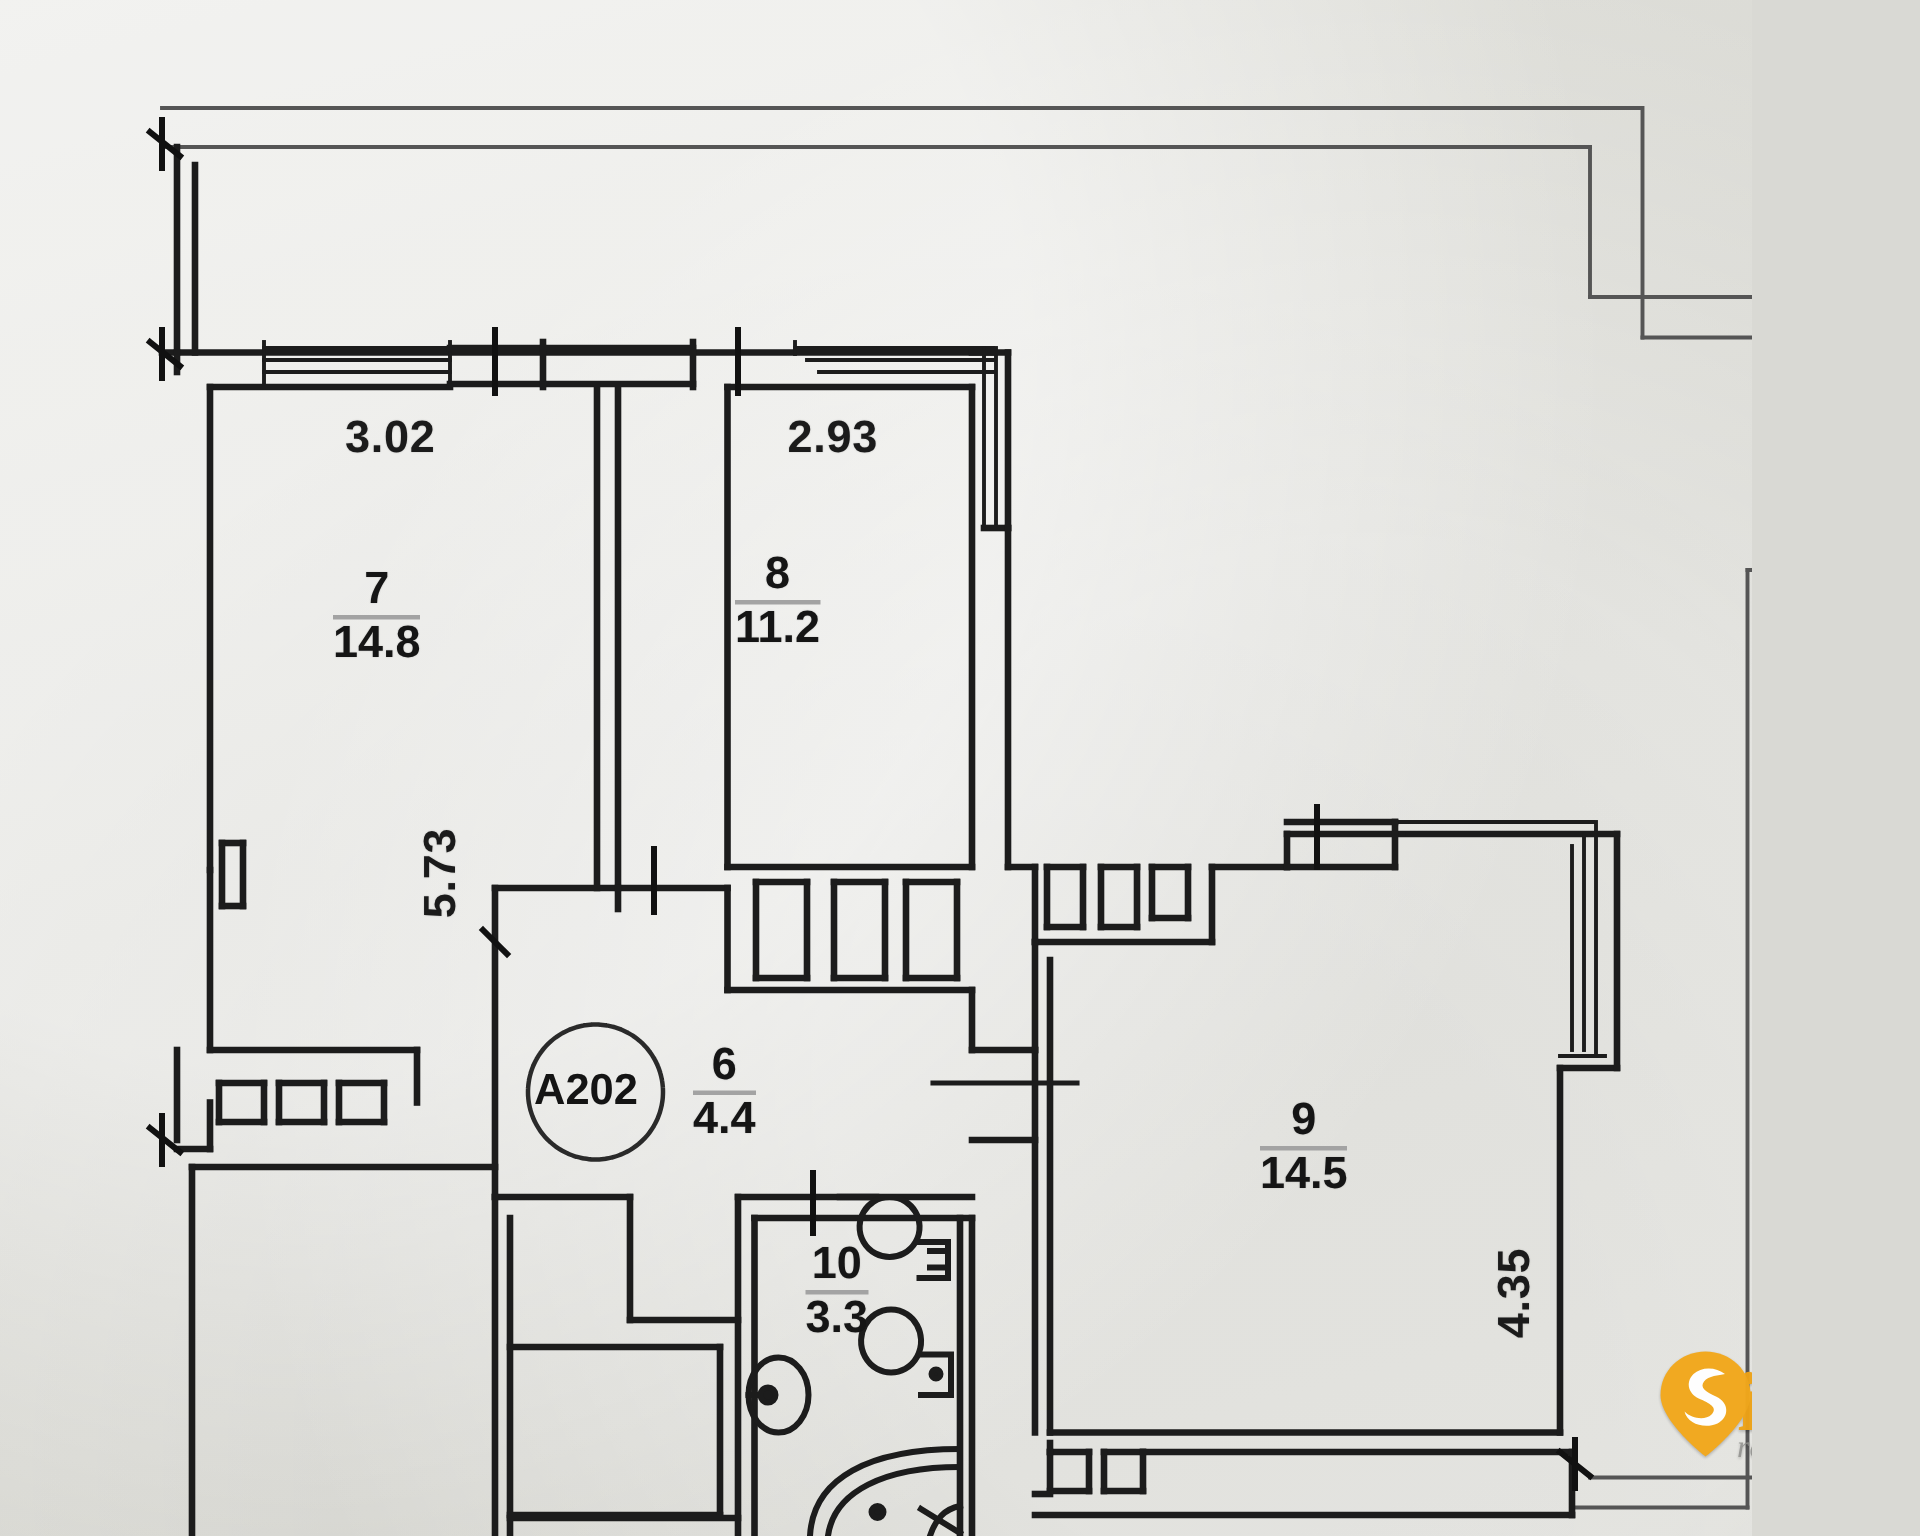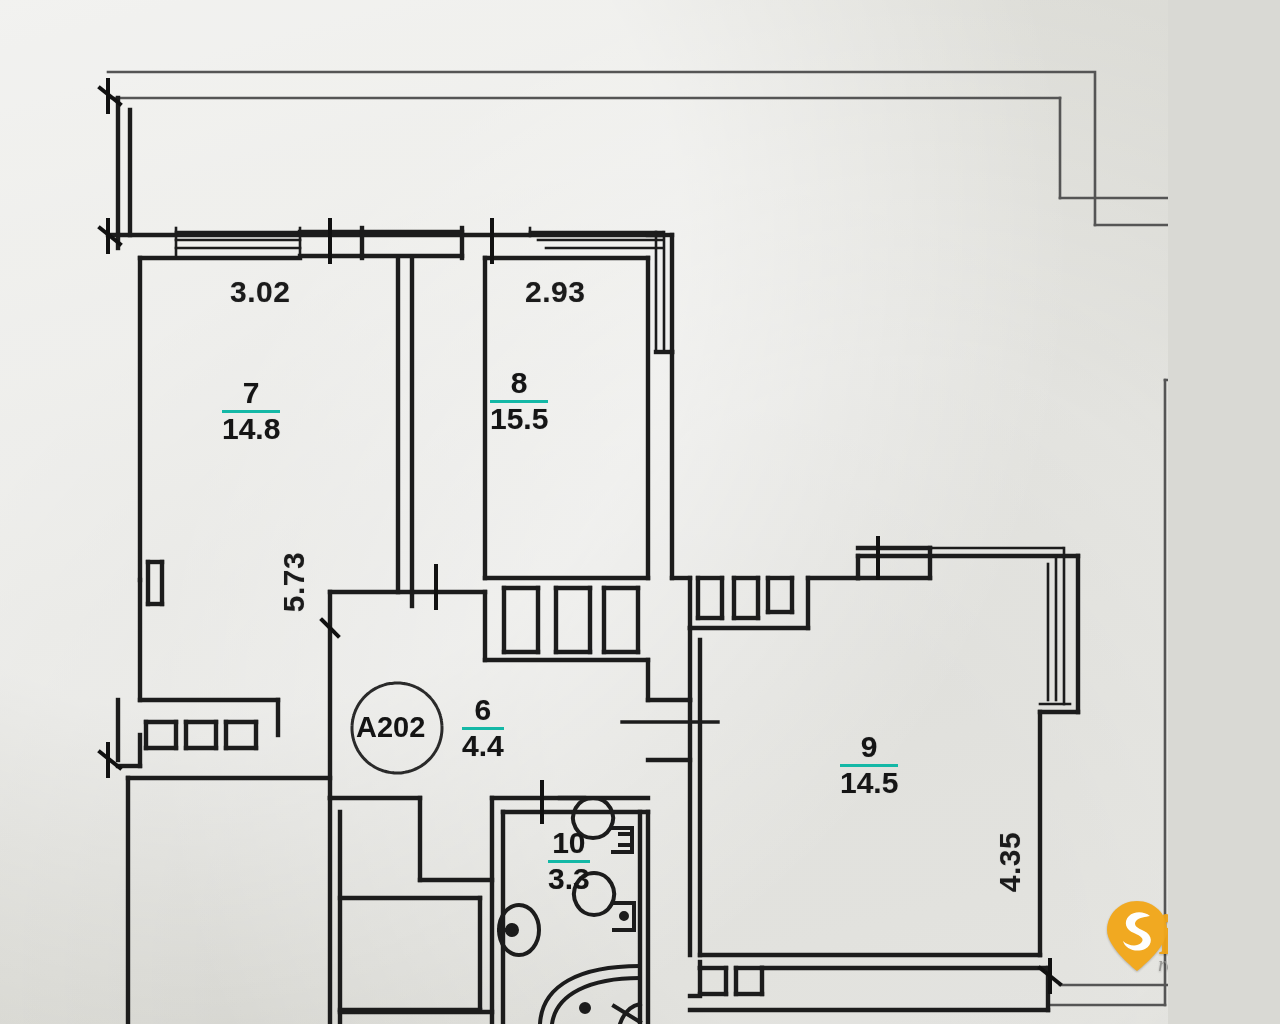--- a/index.html
+++ b/index.html
@@ -35,21 +35,21 @@
   }
   .room-tag{
     position:absolute;
     display:flex;flex-direction:column;align-items:center;
     color:#151515;font-weight:700;
     font-family:"Liberation Sans",sans-serif;
     line-height:1.02;
     text-shadow:0 0 1px rgba(60,60,60,.3);
   }
   .room-num{font-size:30px;}
-  .room-area{font-size:30px;border-top:3px solid #14b8a6;padding-top:1px;margin-top:1px;}
+  .room-area{font-size:30px;border-top:3px solid #a3a3a3;padding-top:1px;margin-top:1px;}
   .dim{font-size:30px;}
   .dim-v{transform:rotate(-90deg);transform-origin:center center;}
   .plan-code{
     position:absolute;
     font-size:29px;font-weight:700;color:#141414;
     font-family:"Liberation Sans",sans-serif;
     letter-spacing:0px;
   }
 
   
@@ -319,34 +319,34 @@
 
   <div class="lbl dim dim-v" style="left:965px;top:845px;width:90px;text-align:center;">4.35</div>
 
   <div class="room-tag" style="left:222px;top:378px;">
     <span class="room-num">7</span>
     <span class="room-area">14.8</span>
   </div>
 
   <div class="room-tag" style="left:490px;top:368px;">
     <span class="room-num">8</span>
-    <span class="room-area">15.5</span>
+    <span class="room-area">11.2</span>
   </div>
 
   <div class="room-tag" style="left:462px;top:695px;">
     <span class="room-num">6</span>
     <span class="room-area">4.4</span>
   </div>
 
   <div class="room-tag" style="left:840px;top:732px;">
     <span class="room-num">9</span>
     <span class="room-area">14.5</span>
   </div>
 
-  <div class="room-tag" style="left:548px;top:828px;">
+  <div class="room-tag" style="left:537px;top:828px;">
     <span class="room-num">10</span>
     <span class="room-area">3.3</span>
   </div>
 
   <div class="plan-code" style="left:356px;top:711px;">A202</div>
 
   <div id="watermark" style="left:1106px;top:900px;">
     <div id="wm-pin">
       <svg viewBox="0 0 62 72" width="62" height="72">
         <path d="M31,1 C14,1 1,14 1,30 C1,48 31,71 31,71 C31,71 61,48 61,30 C61,14 48,1 31,1 Z" fill="#f2a81b"></path>

